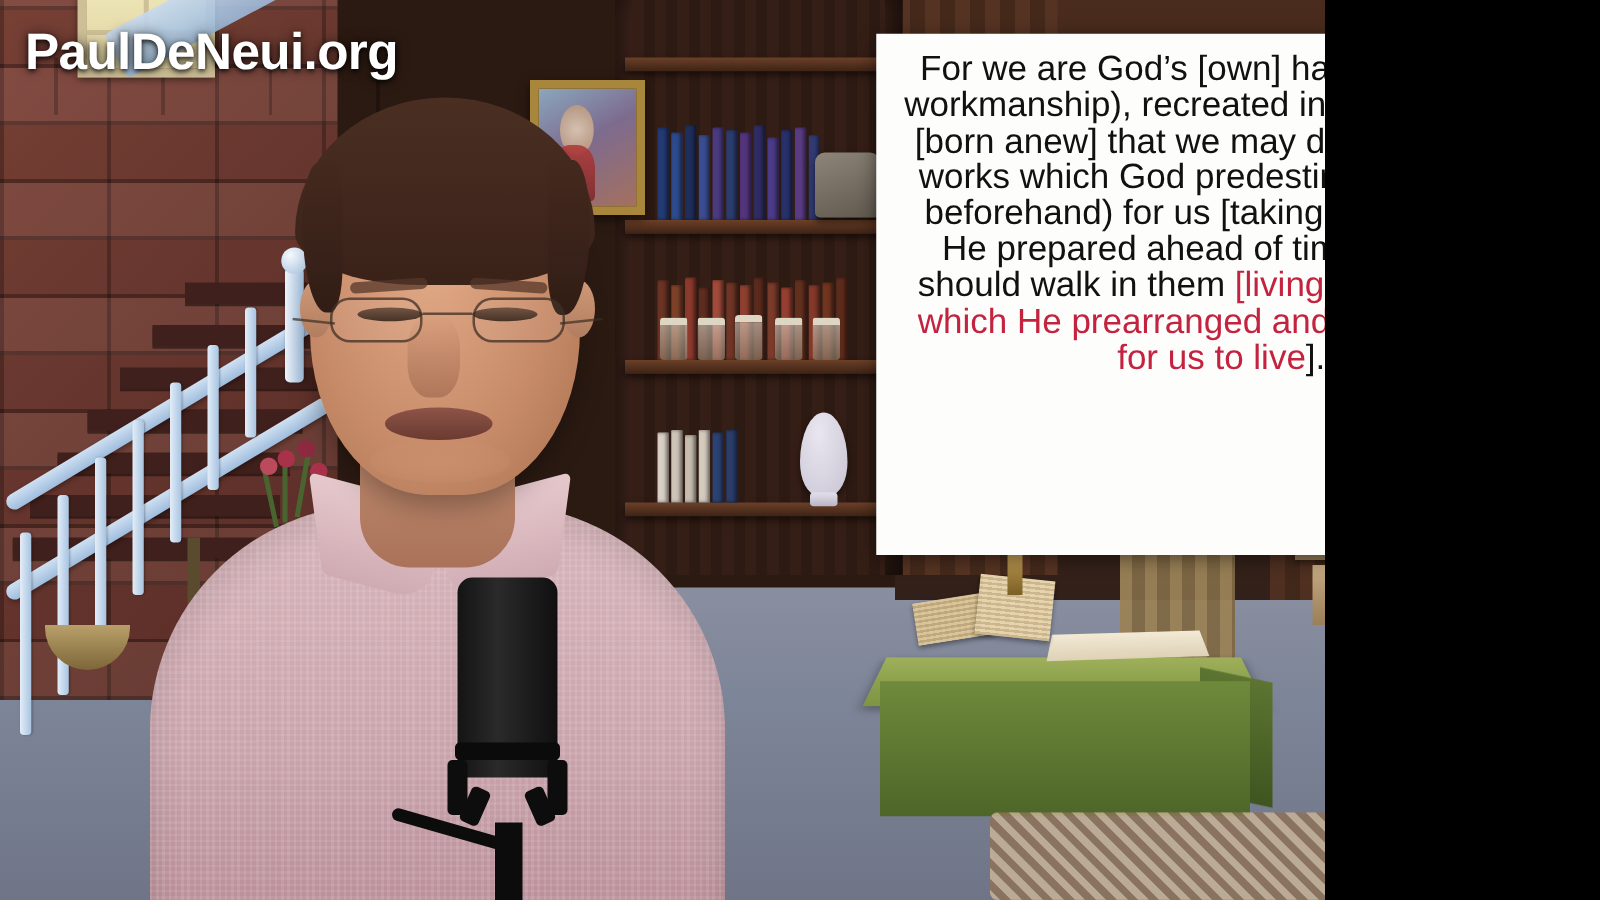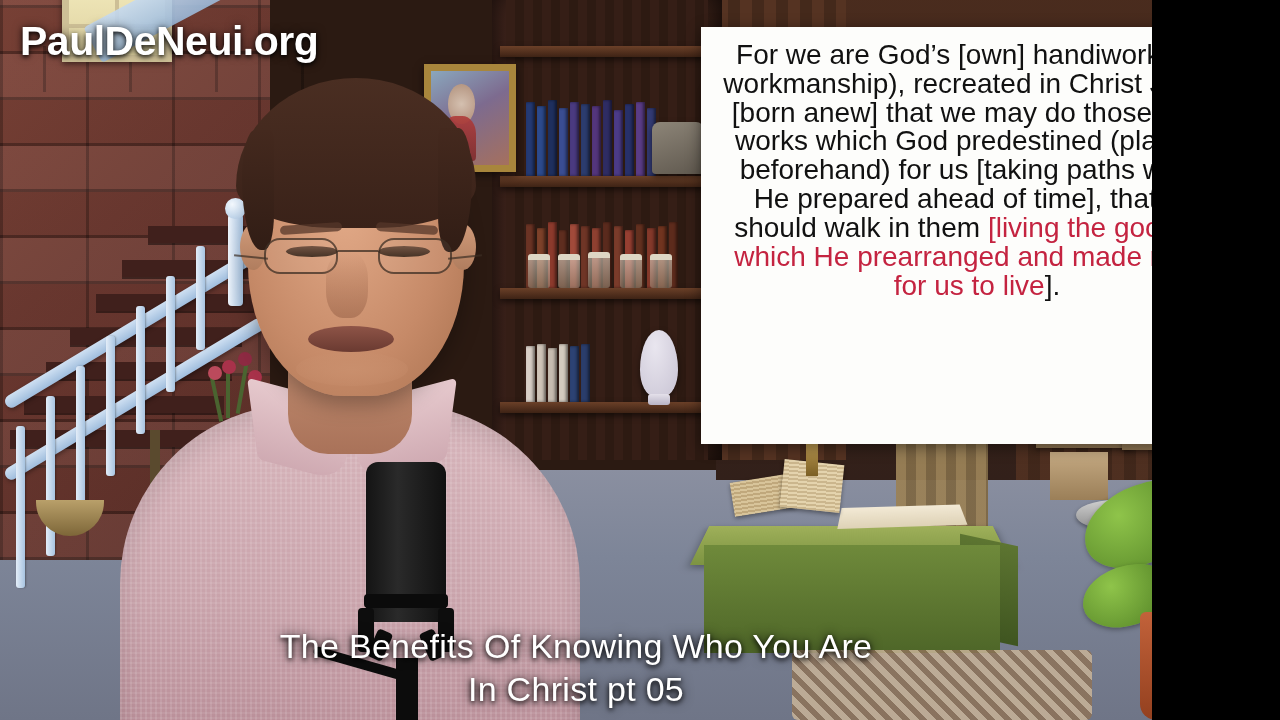--- a/index.html
+++ b/index.html
@@ -1,19 +1,19 @@
 <!DOCTYPE html>
 <html><head>
 <meta charset="utf-8">
 <title>Video Frame</title>
 <style>
   html,body{margin:0;padding:0;background:#000;}
   *{box-sizing:border-box;}
   #frame{
-    position:relative;width:1152px;height:720px;overflow:hidden;
+    position:relative;width:1060px;height:720px;overflow:hidden;
     font-family:"Liberation Sans", sans-serif;
     background:#2b1a12;
   }
 
   
   .scene{position:absolute;inset:0;overflow:hidden;}
 
   
   .floor{position:absolute;left:0;right:0;top:470px;bottom:0;
     background:linear-gradient(180deg,#8a8fa0 0%,#7d8598 35%,#6f7587 100%);}
@@ -420,18 +420,14 @@
     <div class="mic-arm"></div>
     <div class="mic-stem"></div>
   </div>
 
   <div class="watermark">PaulDeNeui.org</div>
 
   <div class="slide">
     <div class="slide-body"><span>For we are God’s [own] handiwork (His workmanship), recreated in Christ Jesus, [born anew] that we may do those good works which God predestined (planned beforehand) for us [taking paths which He prepared ahead of time], that we should walk in them </span><span class="hl">[living the good life which He prearranged and made ready for us to live</span><span>].</span></div>
   </div>
 
-  <div class="caption">
-    <div>The Benefits Of Knowing Who You Are</div>
-    <div>In Christ pt 05</div>
-  </div>
 
 </div>
 
 </body></html>

